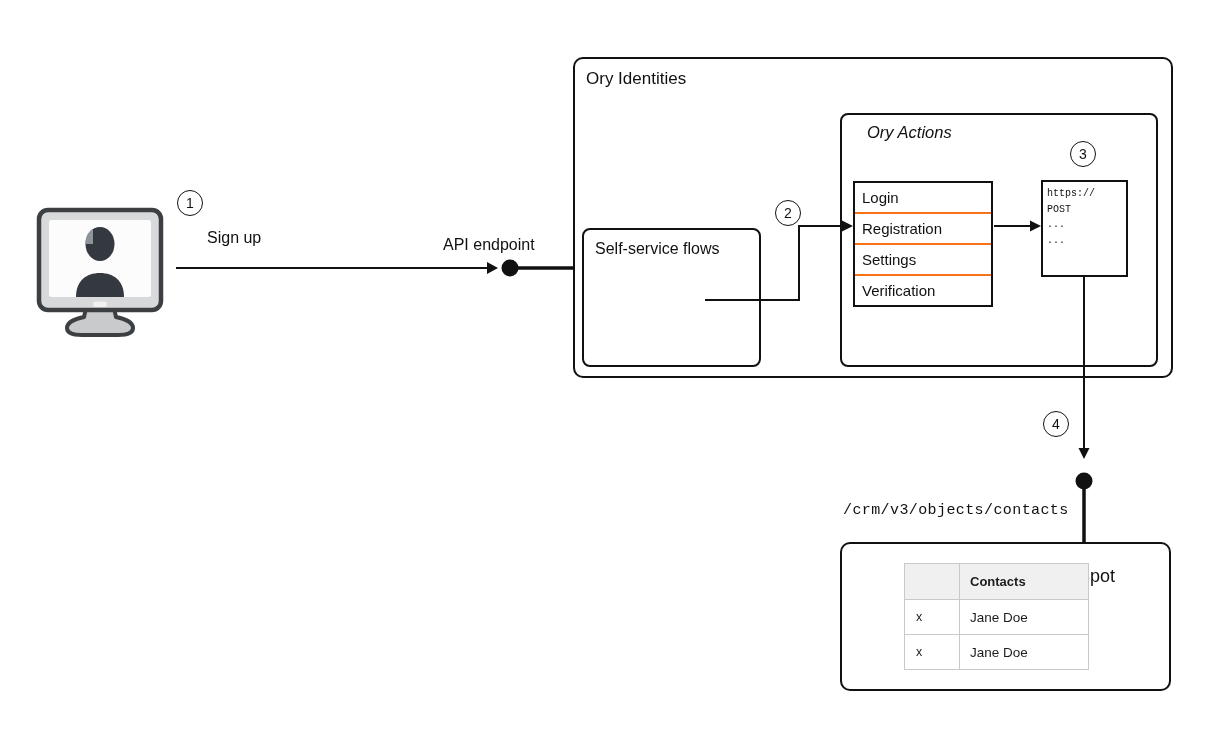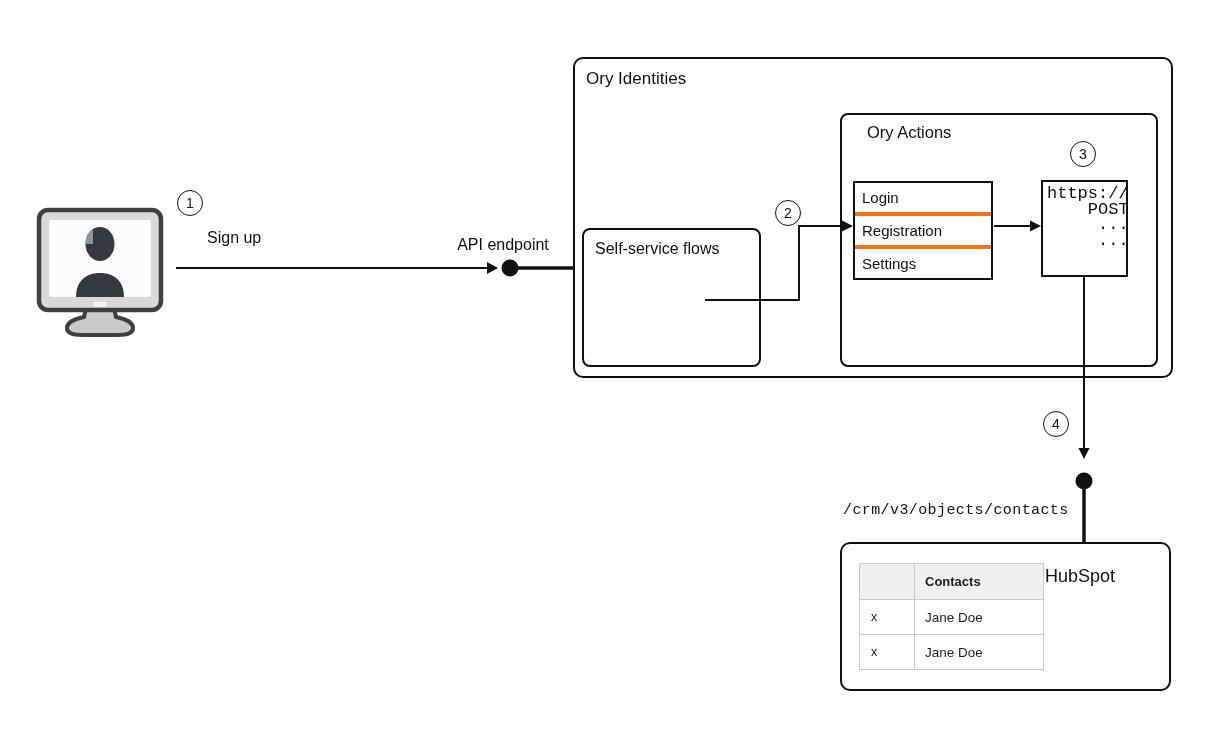--- a/index.html
+++ b/index.html
@@ -24,46 +24,46 @@
 
   
   #ory-identities { left:573px; top:57px;  width:600px; height:321px; }
   #self-service   { left:582px; top:228px; width:179px; height:139px; border-radius:8px; }
   #ory-actions    { left:840px; top:113px; width:318px; height:254px; border-radius:8px; }
   #webhook-box    { left:1041px; top:180px; width:87px; height:97px; border-radius:0; border-width:2px; }
   #hubspot-box    { left:840px; top:542px; width:331px; height:149px; }
 
   
   #ory-identities-title { left:586px;  top:69px;  font-size:17px; }
-  #ory-actions-title    { left:867px;  top:123px; font-size:16.5px; }
+  #ory-actions-title    { left:867px;  top:123px; font-size:16.5px;font-style:italic; }
   #self-service-title   { left:595px;  top:240px; font-size:16px; }
   #hubspot-title        { left:1045px; top:566px; font-size:18px; }
   #signup-label         { left:207px;  top:229px; font-size:16px;text-align:center; }
-  #api-endpoint-label   { left:443px;  top:236px; width:120px; text-align:center; font-size:16px; }
+  #api-endpoint-label   { left:443px;  top:236px; width:120px; text-align:left; font-size:16px; }
 
   
   #flows-list {
     position:absolute; left:853px; top:181px; width:140px; box-sizing:border-box;
     border:2px solid #111; background:#fff; z-index:2;
   }
   .flow-row {
     height:29px; line-height:29px; padding-left:7px; font-size:15px;
-    border-bottom:4px solid #f97316; background:#fff;
+    border-bottom:2px solid #f97316; background:#fff;
   }
   .flow-row:last-child { border-bottom:none; }
 
   
-  #webhook-code { left:1047px; top:186px; font-size:17px; line-height:15.5px; z-index:2;text-align:right; }
+  #webhook-code { left:1047px; top:186px; font-size:10px; line-height:15.5px; z-index:2; }
 
   
   #crm-endpoint { left:843px; top:502px; font-size:15px; letter-spacing:0.4px; z-index:2; }
 
   
   #contacts-table {
-    position:absolute; left:859px; top:563px; z-index:2;
+    position:absolute; left:904px; top:563px; z-index:2;
     border-collapse:collapse; background:#fff; color:#1c1c1e;
   }
   #contacts-table td, #contacts-table th {
     border:1px solid #c9c9cc; padding:0; text-align:left; font-weight:normal;
   }
   #contacts-table .col-action { width:43px; padding-left:11px; font-size:12.5px; }
   #contacts-table .col-name   { width:118px; padding-left:10px; font-size:13.5px; }
   #contacts-table tr          { height:35px; }
   #contacts-table tr.header   { height:36px; }
   #contacts-table tr.header td { background:#f0f0f1; }
@@ -102,20 +102,21 @@
 
   <div class="step-circle" style="left:177px; top:190px;">1</div>
   <div class="step-circle" style="left:775px; top:200px;">2</div>
   <div class="step-circle" style="left:1070px; top:141px;">3</div>
   <div class="step-circle" style="left:1043px; top:411px;">4</div>
 
   <div id="flows-list">
     <div class="flow-row">Login</div>
     <div class="flow-row">Registration</div>
     <div class="flow-row">Settings</div>
+    <div class="flow-row">Verification</div>
   </div>
 
   <div class="label mono" id="webhook-code">
     <div>https://</div>
     <div>POST</div>
     <div>...</div>
     <div>...</div>
   </div>
 
   <table id="contacts-table">

